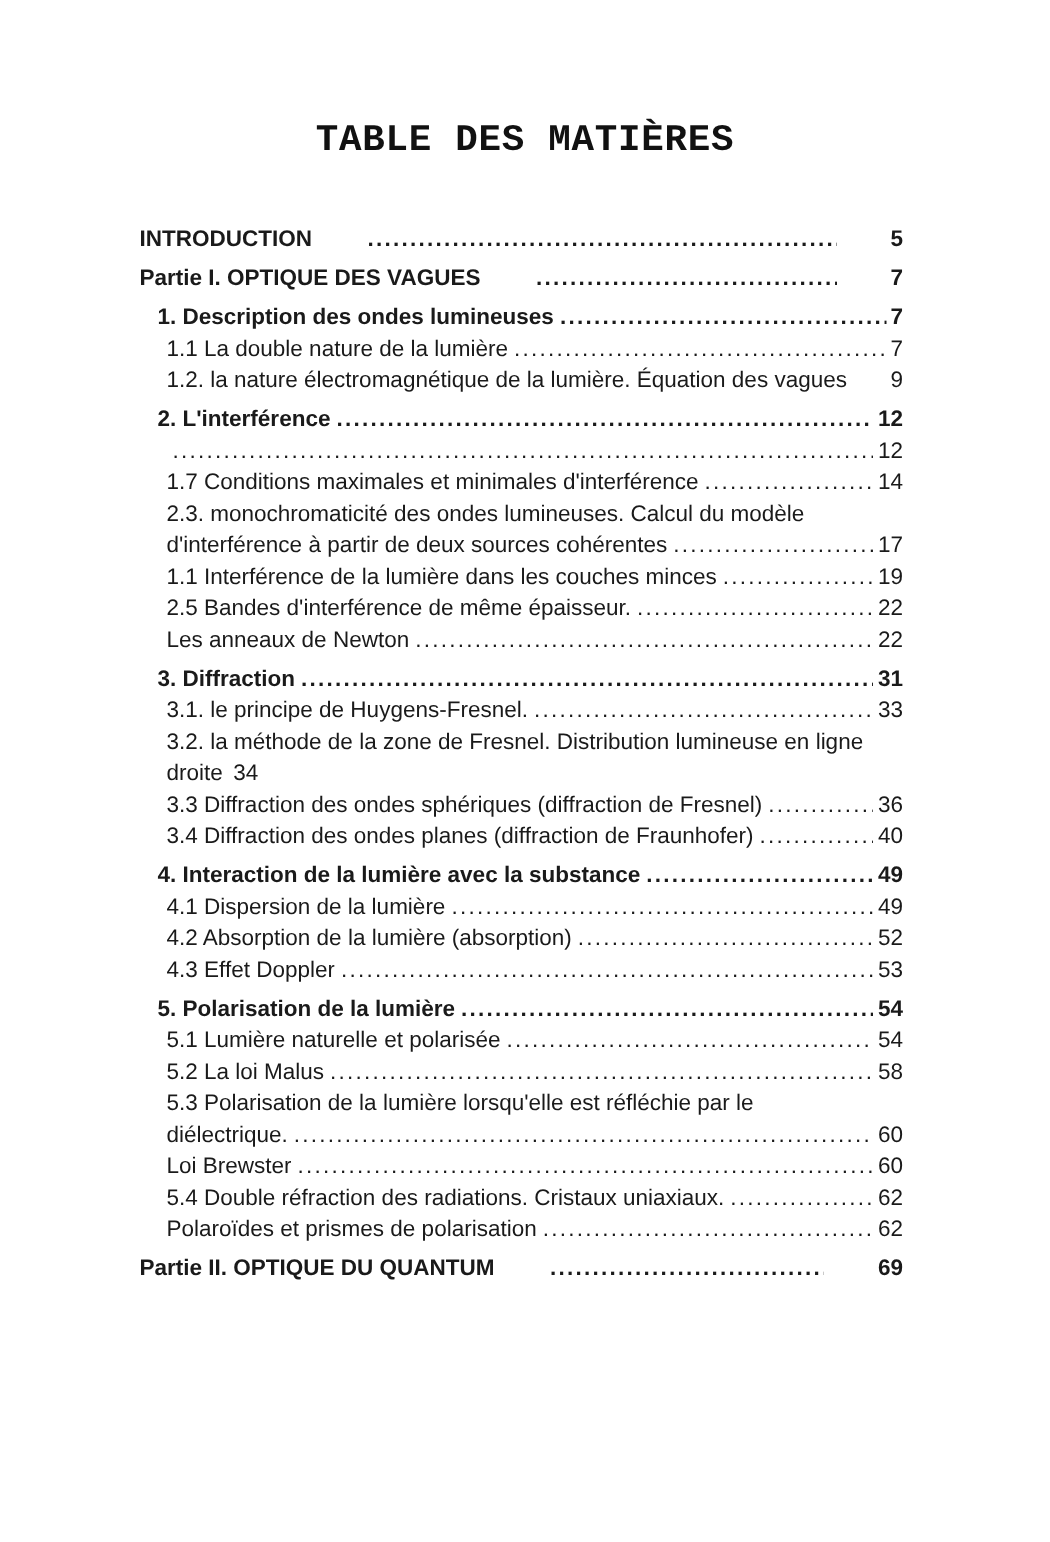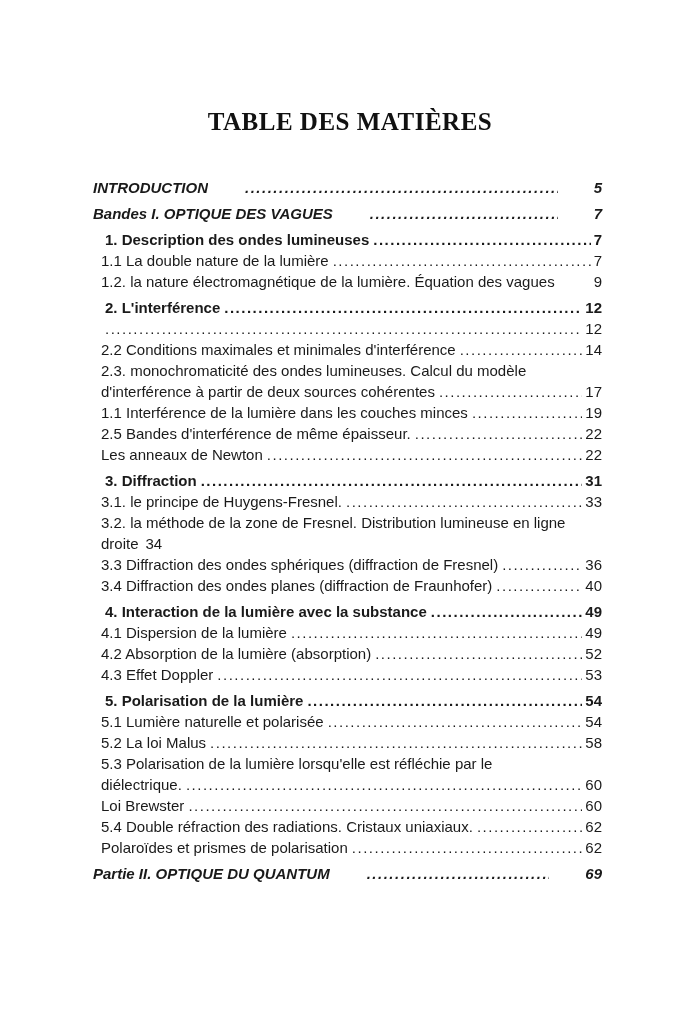--- a/index.html
+++ b/index.html
@@ -9,23 +9,23 @@
     font-family:"Liberation Sans", sans-serif;
     color:#1a1a1a;
     overflow:hidden;
   }
   .page{
     position:relative;
     width:700px;height:1028px;
     background:#ffffff;
   }
   .doc-title{
-    margin-top:108px;
+    margin-top:80px;
     text-align:center;
-    font-family:Liberation Serif, serif;
+    font-family:Liberation Mono, monospace;
     font-weight:bold;
     font-size:25px;
     line-height:27px;
     letter-spacing:0.5px;
     color:#111111;
   }
   .toc{
     margin:42px 98px 0 93px; 
     font-size:15px;
   }
@@ -42,23 +42,23 @@
     overflow:hidden;
     white-space:nowrap;
     margin:0 3px 0 4px;
   }
   .leader::after{
     content:"......................................................................................................................................................................................";
     letter-spacing:1.5px;
   }
   .pg{flex:0 0 auto;}
   
-  .r0{font-weight:bold;font-style:italic;margin-left:0;gap:33px;}
+  .r0{font-weight:bold;margin-left:0;gap:33px;}
   .r1{font-weight:bold;margin-left:12px;}
-  .r2{margin-left:8px;}
+  .r2{margin-left:18px;}
   
   .sp{margin-top:5px;}
   
   .nodots .leader::after{content:"";}
   .inline .pg{margin-left:7px;}
 </style>
 </head>
 <body>
 
 <div class="page">
@@ -67,21 +67,21 @@
 
   <div class="toc">
 
     <div class="row r0">
         <span class="t">INTRODUCTION</span>
         <span class="leader"></span>
         <span class="pg">5</span>
       </div>
 
     <div class="row r0 sp">
-        <span class="t">Bandes I. OPTIQUE DES VAGUES</span>
+        <span class="t">Partie I. OPTIQUE DES VAGUES</span>
         <span class="leader"></span>
         <span class="pg">7</span>
       </div>
 
     <div class="row r1 sp">
         <span class="t">1. Description des ondes lumineuses</span>
         <span class="leader"></span>
         <span class="pg">7</span>
       </div>
     <div class="row r2">
@@ -98,21 +98,21 @@
     <div class="row r1 sp">
         <span class="t">2. L'interférence</span>
         <span class="leader"></span>
         <span class="pg">12</span>
       </div>
     <div class="row r2">
         <span class="leader"></span>
         <span class="pg">12</span>
       </div>
     <div class="row r2">
-        <span class="t">2.2 Conditions maximales et minimales d'interférence</span>
+        <span class="t">1.7 Conditions maximales et minimales d'interférence</span>
         <span class="leader"></span>
         <span class="pg">14</span>
       </div>
     <div class="row r2 cont">
         <span class="t">2.3. monochromaticité des ondes lumineuses. Calcul du modèle</span>
       </div>
     <div class="row r2">
         <span class="t">d'interférence à partir de deux sources cohérentes</span>
         <span class="leader"></span>
         <span class="pg">17</span>

